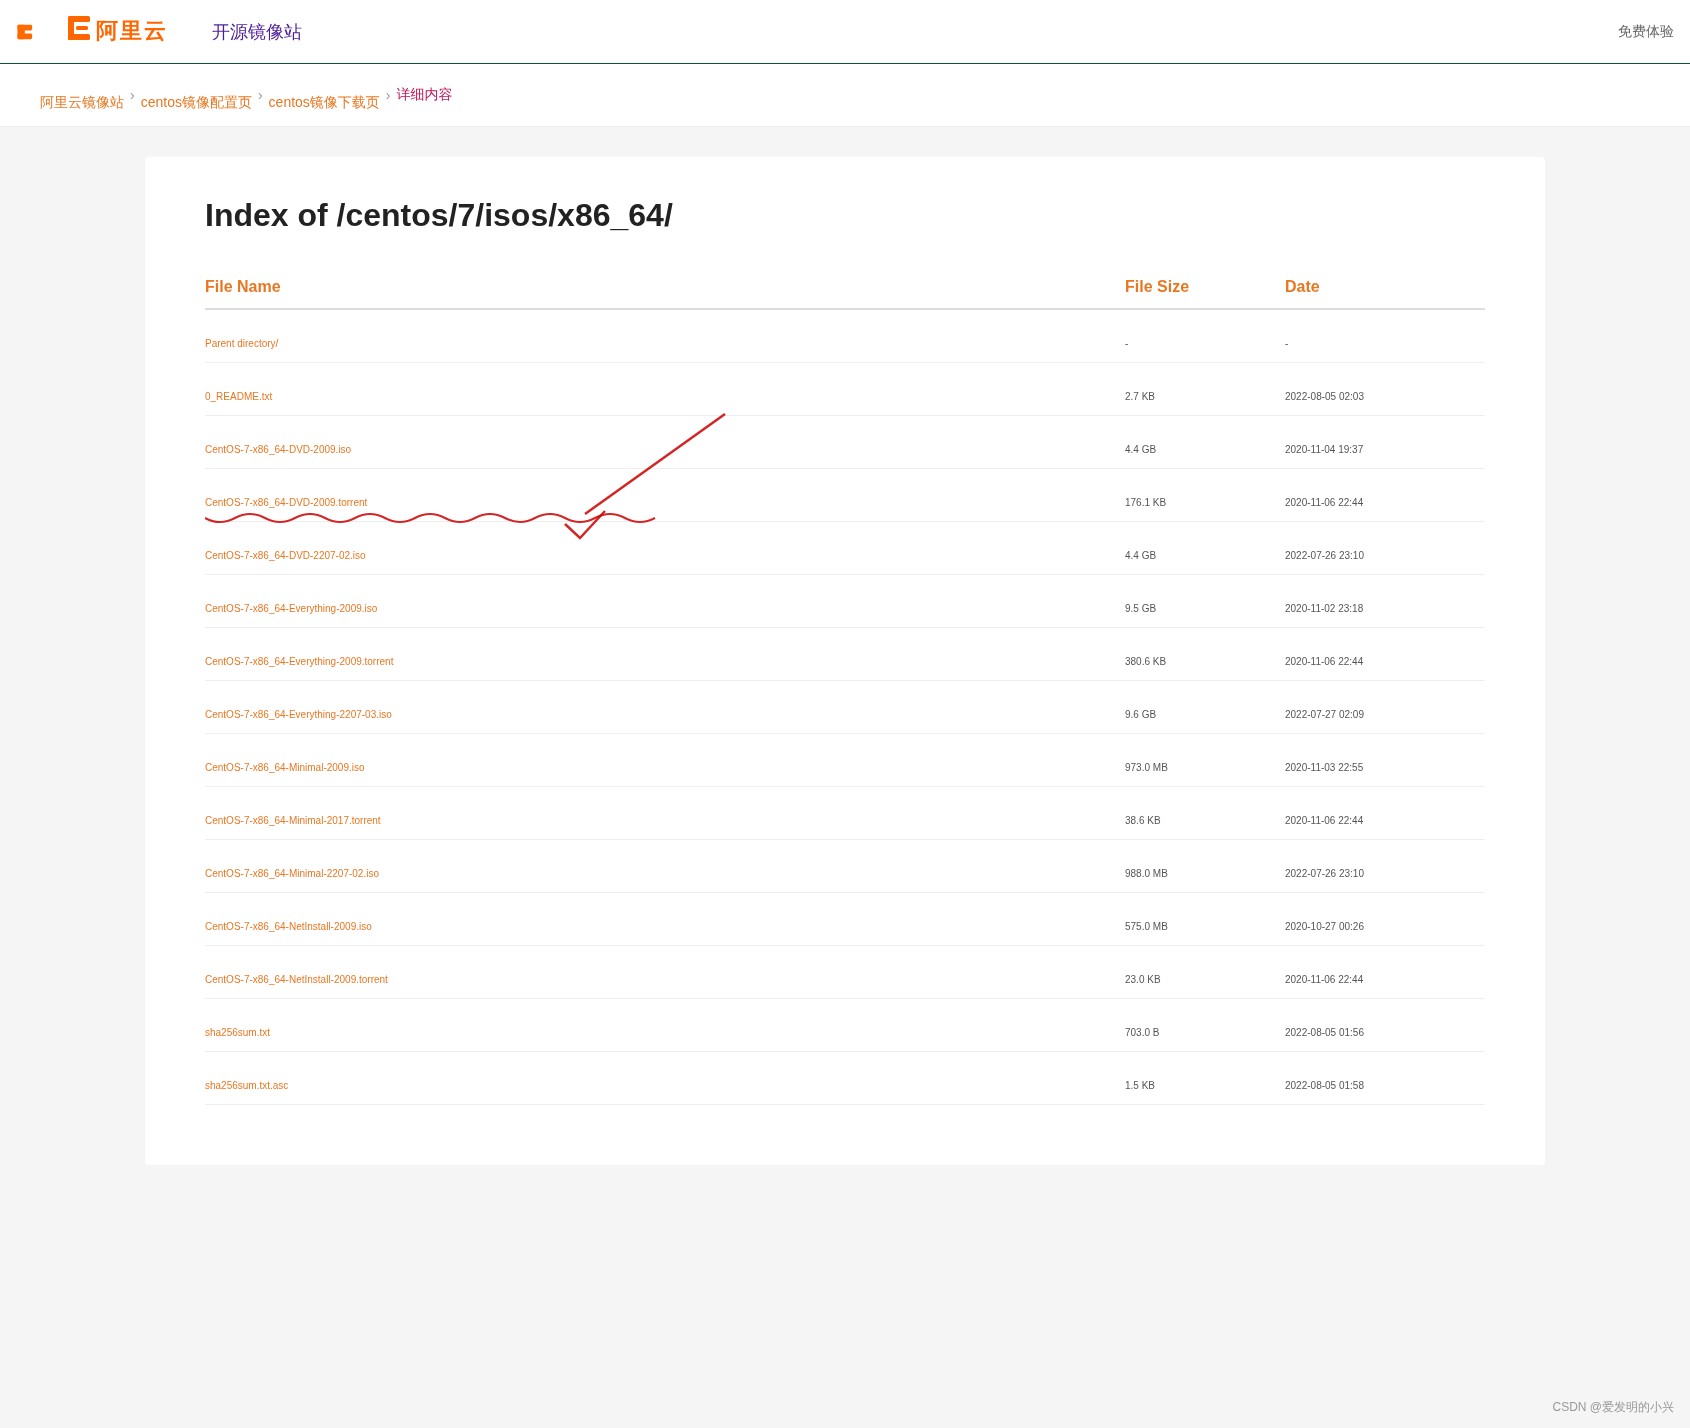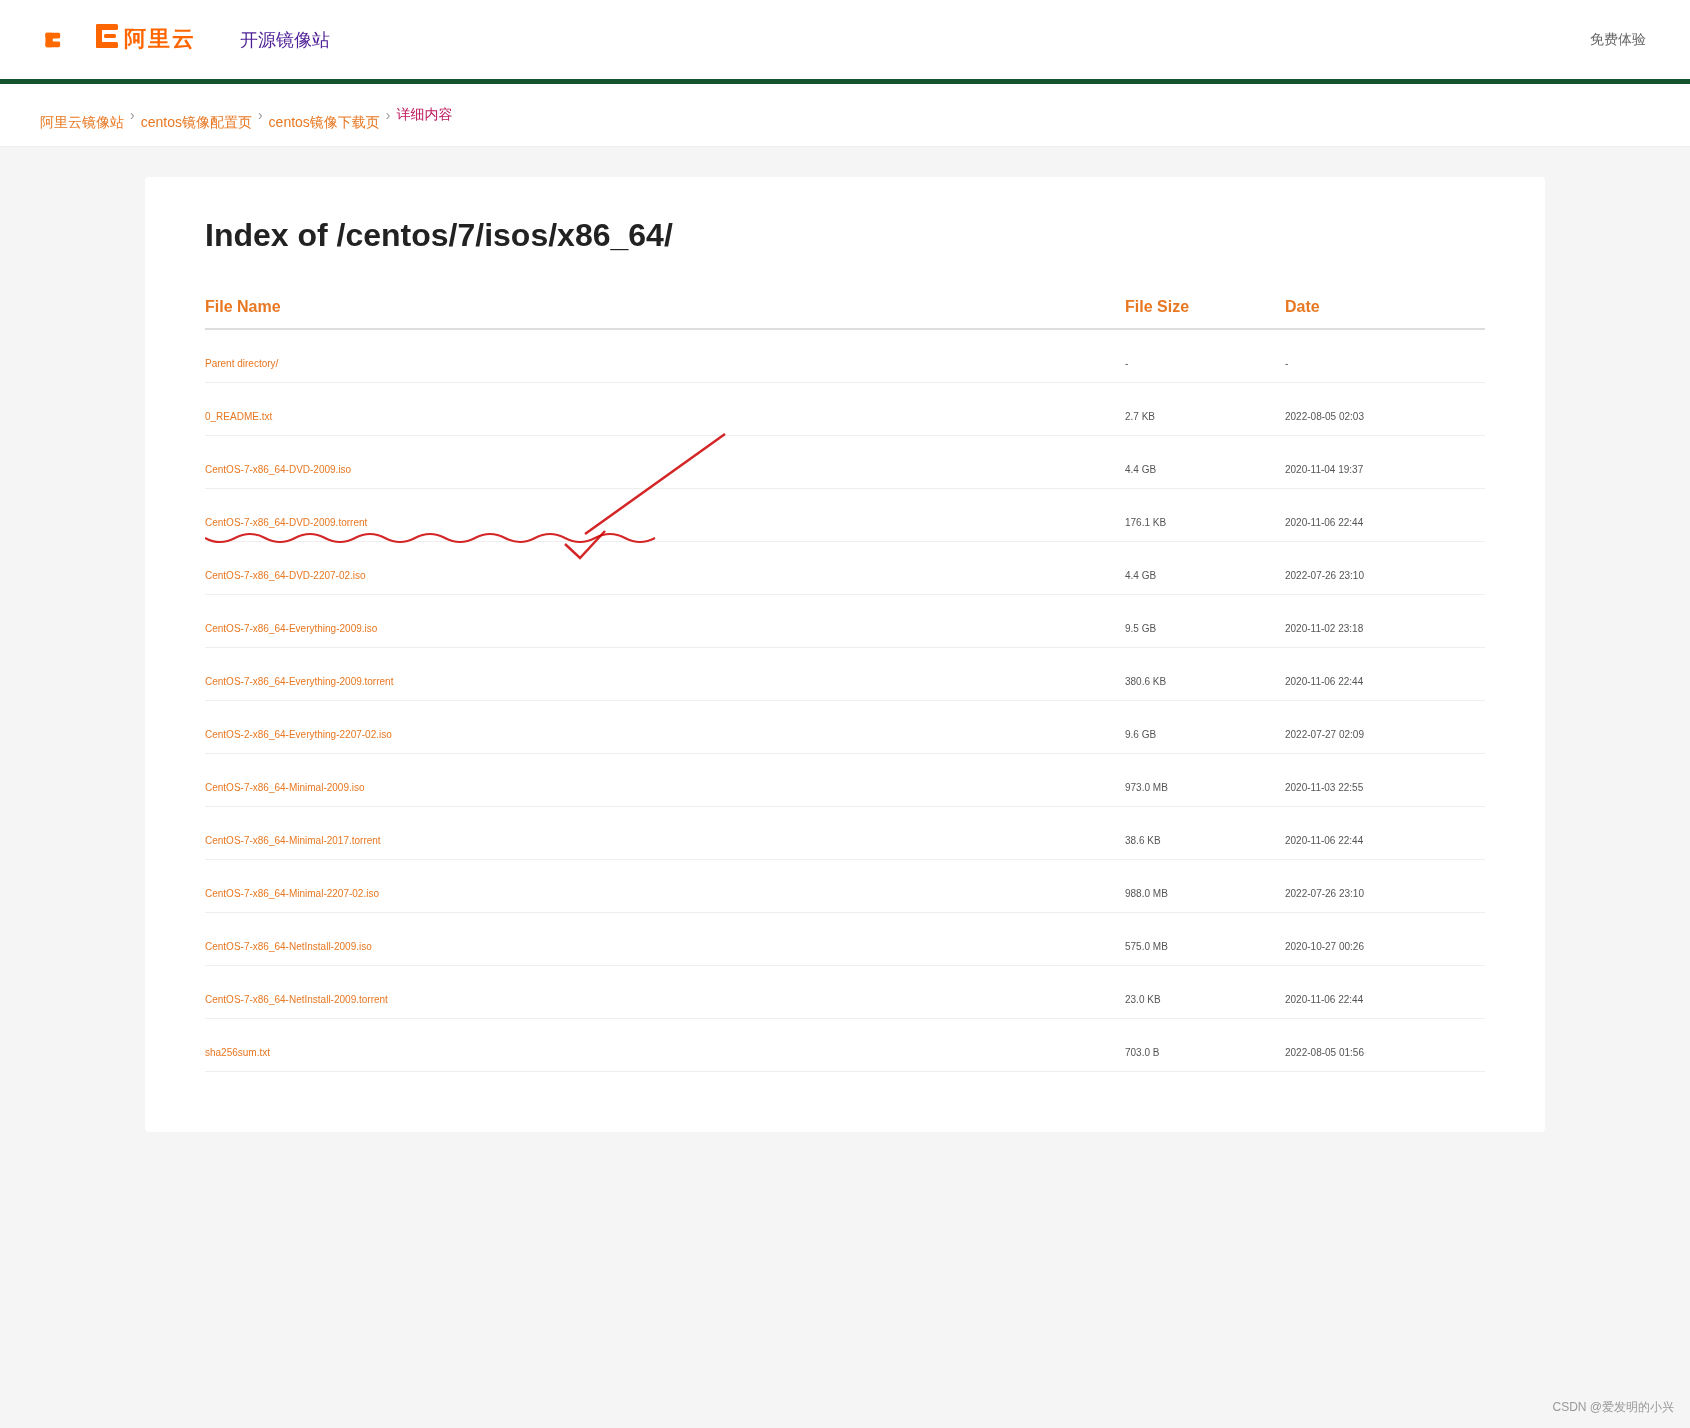--- a/index.html
+++ b/index.html
@@ -4,26 +4,26 @@
   <style>
     * { box-sizing: border-box; margin: 0; padding: 0; }
     body {
       font-family: -apple-system, BlinkMacSystemFont, "Segoe UI", Arial, sans-serif;
       background: #f5f5f5;
       color: #333;
     }
     
     .header {
       background: #fff;
-      border-bottom: 5px solid #14532d;
-      padding: 0 44px;
+      border-bottom: 1px solid #14532d;
+      padding: 0 16px;
       display: flex;
       align-items: center;
       justify-content: space-between;
-      height: 84px;
+      height: 64px;
     }
     .logo-area {
       display: flex;
       align-items: center;
       gap: 16px;
     }
     .logo-box {
       display: flex;
       align-items: center;
       gap: 8px;
@@ -226,21 +226,21 @@
             <td class="col-name"><a href="#">CentOS-7-x86_64-Everything-2009.iso</a></td>
             <td class="col-size">9.5 GB</td>
             <td class="col-date">2020-11-02 23:18</td>
           </tr>
           <tr>
             <td class="col-name"><a href="#">CentOS-7-x86_64-Everything-2009.torrent</a></td>
             <td class="col-size">380.6 KB</td>
             <td class="col-date">2020-11-06 22:44</td>
           </tr>
           <tr>
-            <td class="col-name"><a href="#">CentOS-2-x86_64-Everything-2207-02.iso</a></td>
+            <td class="col-name"><a href="#">CentOS-7-x86_64-Everything-2207-03.iso</a></td>
             <td class="col-size">9.6 GB</td>
             <td class="col-date">2022-07-27 02:09</td>
           </tr>
           <tr>
             <td class="col-name"><a href="#">CentOS-7-x86_64-Minimal-2009.iso</a></td>
             <td class="col-size">973.0 MB</td>
             <td class="col-date">2020-11-03 22:55</td>
           </tr>
           <tr>
             <td class="col-name"><a href="#">CentOS-7-x86_64-Minimal-2017.torrent</a></td>
@@ -259,19 +259,24 @@
           </tr>
           <tr>
             <td class="col-name"><a href="#">CentOS-7-x86_64-NetInstall-2009.torrent</a></td>
             <td class="col-size">23.0 KB</td>
             <td class="col-date">2020-11-06 22:44</td>
           </tr>
           <tr>
             <td class="col-name"><a href="#">sha256sum.txt</a></td>
             <td class="col-size">703.0 B</td>
             <td class="col-date">2022-08-05 01:56</td>
+          </tr>
+          <tr>
+            <td class="col-name"><a href="#">sha256sum.txt.asc</a></td>
+            <td class="col-size">1.5 KB</td>
+            <td class="col-date">2022-08-05 01:58</td>
           </tr>
         </tbody>
     </table>
   </div>
 </div>
 
 <div class="watermark">CSDN @爱发明的小兴</div>
 
 </body></html>

